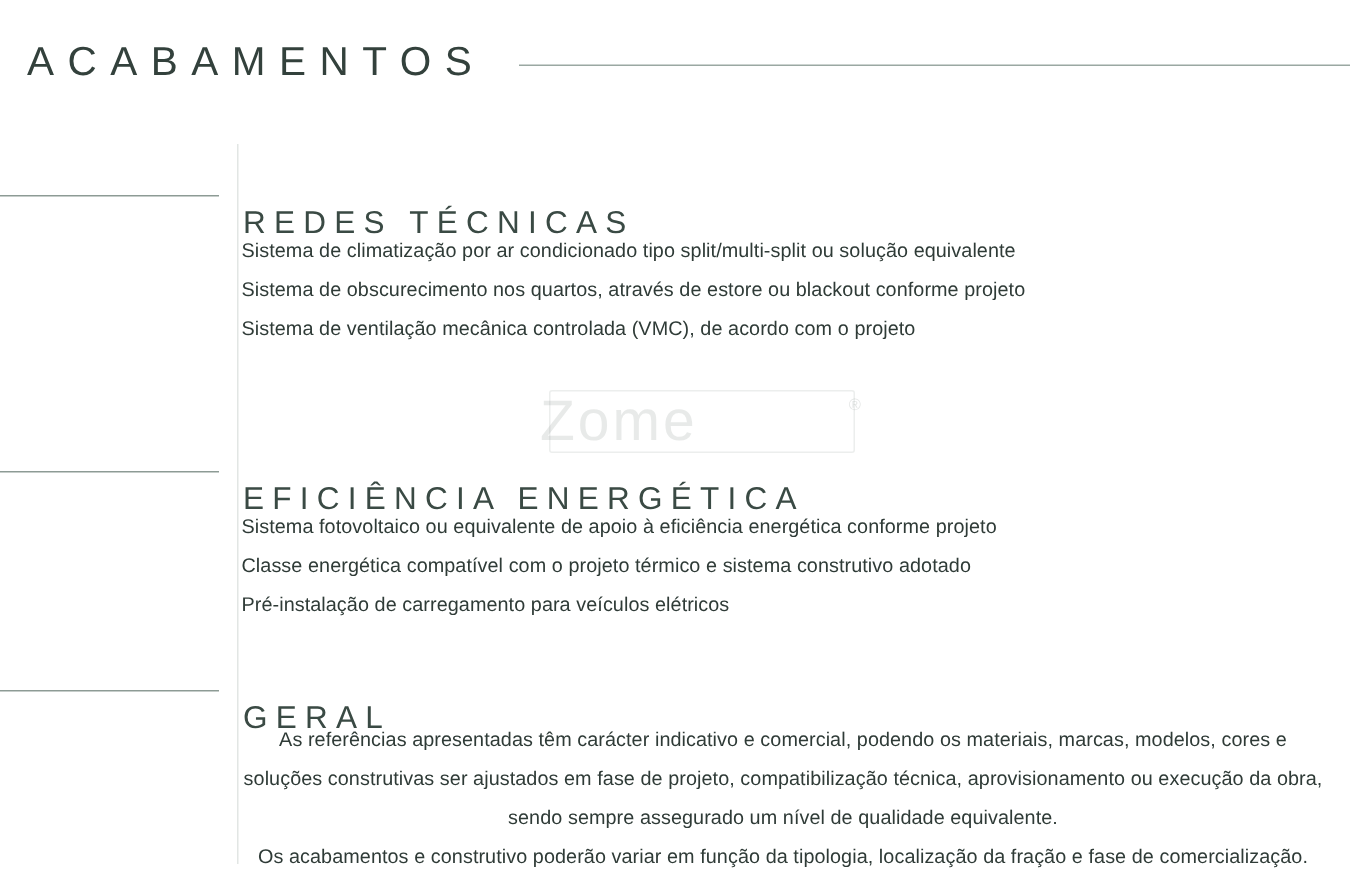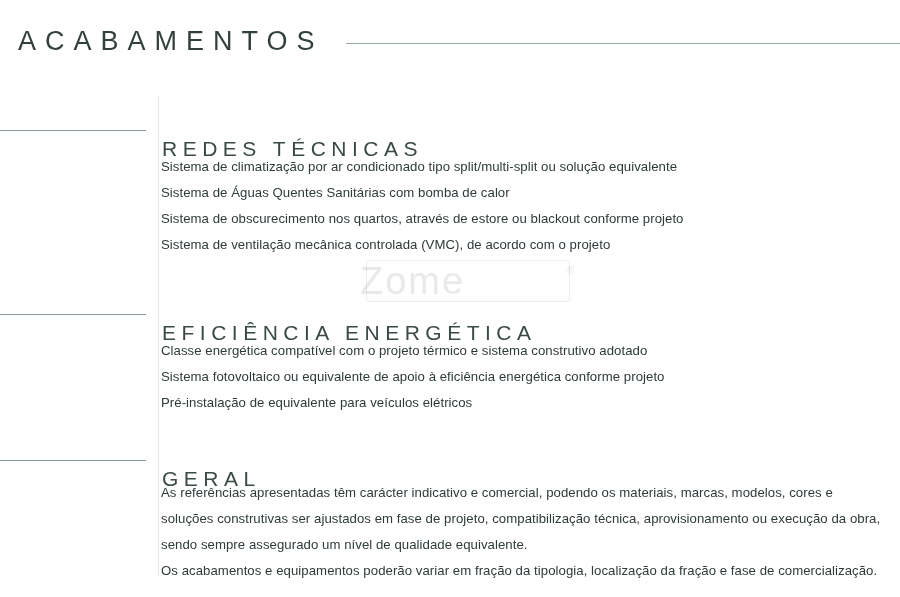--- a/index.html
+++ b/index.html
@@ -105,21 +105,21 @@
     line-height: 26px;
     color: #2f3b37;
     letter-spacing: 0.05px;
     width: 722px;
   }
 
   #sec-redes { top: 108px; }
   #sec-eficiencia { top: 292px; }
   #sec-geral { top: 438px; }
 
-  #sec-geral .sec-body { top: 30px; }
+  #sec-geral .sec-body { top: 30px; text-align: center; }
 
   
   .watermark {
     position: absolute;
     left: 360px;
     top: 258px;
     width: 216px;
     height: 46px;
     display: flex;
     align-items: center;
@@ -160,42 +160,41 @@
     <div class="title-rule"></div>
   </div>
 
   <div class="vline"></div>
 
   <div class="section" id="sec-redes">
     <div class="sec-rule"></div>
     <div class="sec-head">REDES TÉCNICAS</div>
     <div class="sec-body">
       <div class="line">Sistema de climatização por ar condicionado tipo split/multi-split ou solução equivalente</div>
-      <div class="line">Sistema de Águas Quentes Sanitárias com bomba de calor</div>
       <div class="line">Sistema de obscurecimento nos quartos, através de estore ou blackout conforme projeto</div>
       <div class="line">Sistema de ventilação mecânica controlada (VMC), de acordo com o projeto</div>
     </div>
   </div>
 
   <div class="section" id="sec-eficiencia">
     <div class="sec-rule"></div>
     <div class="sec-head">EFICIÊNCIA ENERGÉTICA</div>
     <div class="sec-body">
+      <div class="line">Sistema fotovoltaico ou equivalente de apoio à eficiência energética conforme projeto</div>
       <div class="line">Classe energética compatível com o projeto térmico e sistema construtivo adotado</div>
-      <div class="line">Sistema fotovoltaico ou equivalente de apoio à eficiência energética conforme projeto</div>
-      <div class="line">Pré-instalação de equivalente para veículos elétricos</div>
+      <div class="line">Pré-instalação de carregamento para veículos elétricos</div>
     </div>
   </div>
 
   <div class="section" id="sec-geral">
     <div class="sec-rule"></div>
     <div class="sec-head">GERAL</div>
     <div class="sec-body">
       <div class="para">As referências apresentadas têm carácter indicativo e comercial, podendo os materiais, marcas, modelos, cores e soluções construtivas ser ajustados em fase de projeto, compatibilização técnica, aprovisionamento ou execução da obra, sendo sempre assegurado um nível de qualidade equivalente.</div>
-      <div class="para">Os acabamentos e equipamentos poderão variar em fração da tipologia, localização da fração e fase de comercialização.</div>
+      <div class="para">Os acabamentos e construtivo poderão variar em função da tipologia, localização da fração e fase de comercialização.</div>
     </div>
   </div>
 
   <div class="watermark">
     <div class="wm-box"></div>
     <div class="wm-text">Zome</div>
     <div class="wm-r">®</div>
   </div>
 
 </div>

